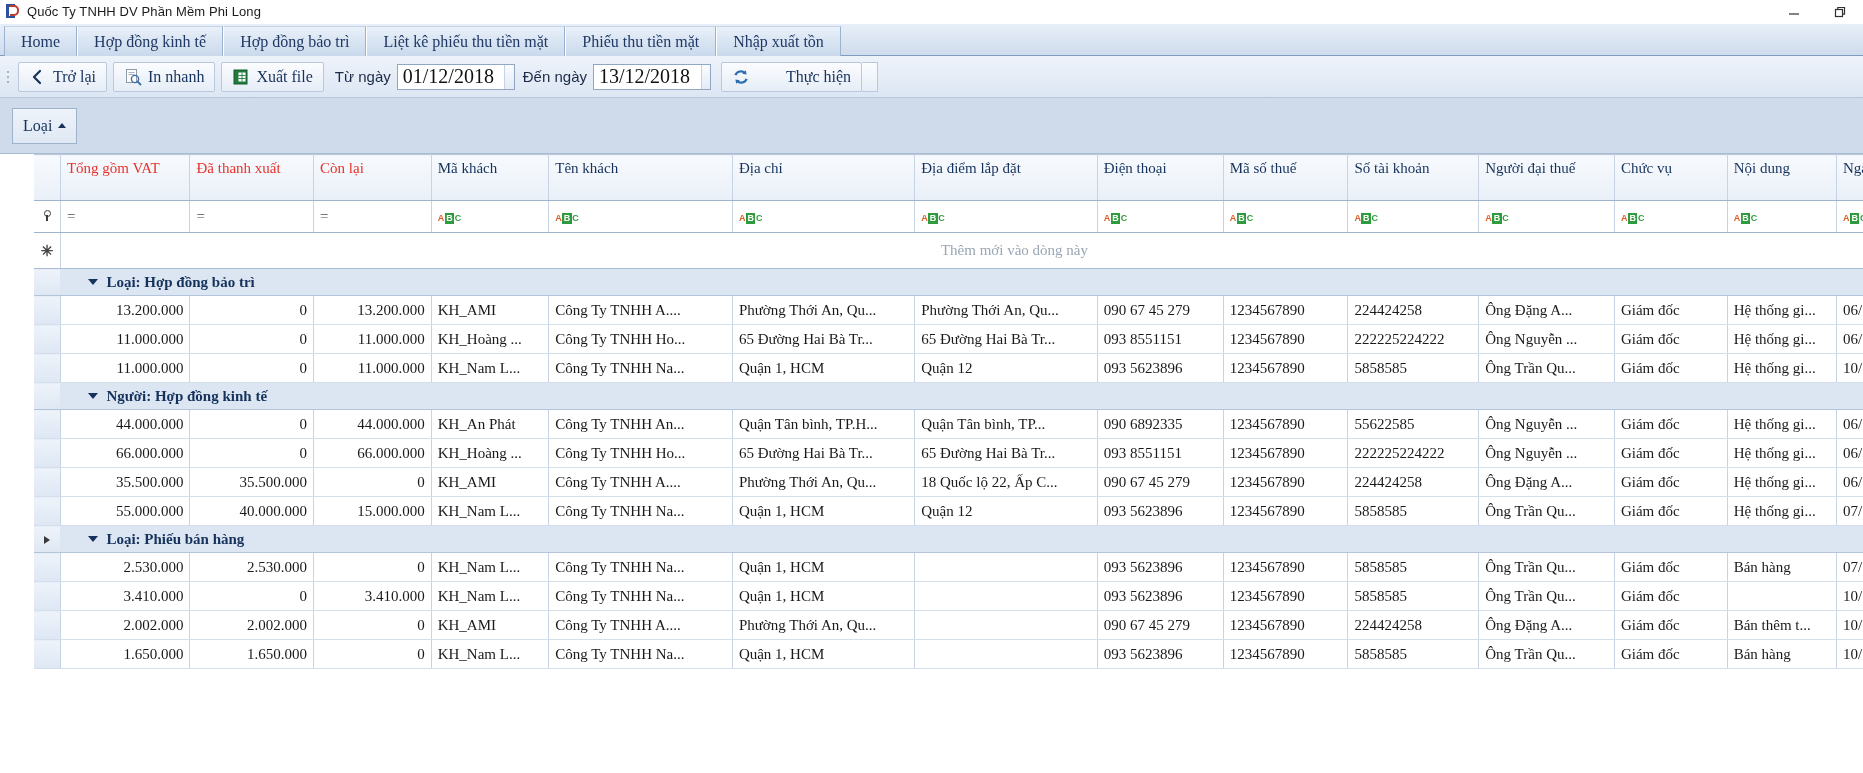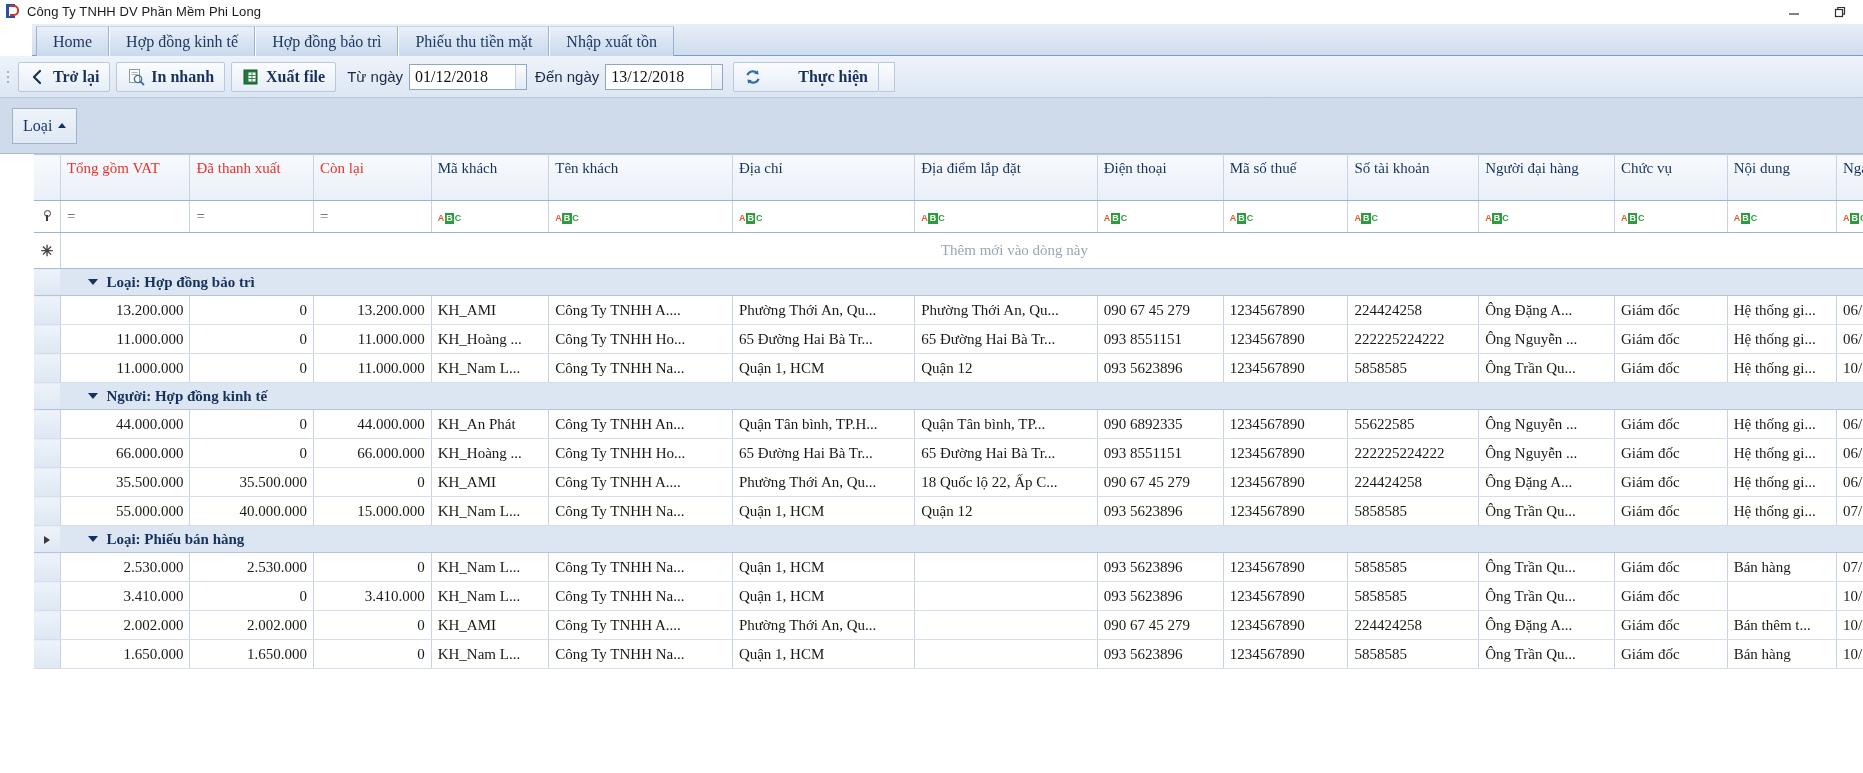--- a/index.html
+++ b/index.html
@@ -66,21 +66,20 @@
   
   .tabstrip {
     height: 32px;
     background: #d9e3f0;
     background: linear-gradient(#e8eff8, #cfdced);
     border-bottom: 1px solid #7d9cc0;
     display: flex;
     align-items: flex-end;
     padding-left: 4px;
     position: relative;
-    margin-left: 32px;
   }
   .tab {
     height: 30px;
     display: flex;
     align-items: center;
     padding: 0 16px;
     font-size: 16px;
     color: #1f3864;
     background: linear-gradient(#e9f0f9, #c9d9ec);
     border-left: 1px solid #ffffff;
@@ -136,21 +135,20 @@
     align-items: center;
     gap: 6px;
     padding: 0 10px;
     margin: 0 3px;
     font-size: 16px;
     color: #16325c;
     background: linear-gradient(#fbfcfe, #e6edf7);
     border: 1px solid #b9c8da;
     border-radius: 2px;
     white-space: nowrap;
-    font-weight: bold;
   }
   .tb-label { font-size: 16px; }
   .tb-field-label {
     font-size: 15px;
     color: #1b2a45;
     margin: 0 6px 0 8px;
     white-space: nowrap;
     font-family: "Liberation Sans", "DejaVu Sans", sans-serif;
   }
   .datebox {
@@ -159,21 +157,21 @@
     height: 26px;
     border: 1px solid #8fa7c2;
     background: #ffffff;
     width: 118px;
   }
   .datebox input {
     flex: 1 1 auto;
     border: none;
     outline: none;
     font-family: "Liberation Serif", serif;
-    font-size: 16px;
+    font-size: 20px;
     color: #111111;
     padding: 12px 5px;
     background: transparent;
     min-width: 0;
   }
   .datebox .drop {
     width: 22px;
     border-left: 1px solid #c6d2e1;
     background: linear-gradient(#fafbfd, #e4ebf5);
     display: flex; align-items: center; justify-content: center;
@@ -364,21 +362,21 @@
   }
 </style>
 </head>
 <body>
 
 <div class="titlebar">
   <span class="app-logo">
     <span class="l1"></span>
       <span class="l2"></span>
   </span>
-  <span class="title-text">Công Ty TNHH DV Phần Mềm Phi Long</span>
+  <span class="title-text">Quốc Ty TNHH DV Phần Mềm Phi Long</span>
   <div class="win-controls">
     <div class="win-btn">
       <svg width="12" height="12" viewBox="0 0 12 12">
           <line x1="1" y1="8" x2="11" y2="8" stroke="#303030" stroke-width="1.2"></line>
         </svg>
     </div>
     <div class="win-btn">
       <svg width="12" height="12" viewBox="0 0 12 12">
         <rect x="1.5" y="3.5" width="7" height="7" fill="none" stroke="#303030" stroke-width="1.2"></rect>
         <polyline points="3.8,3.5 3.8,1.5 10.5,1.5 10.5,8.2 8.5,8.2" fill="none" stroke="#303030" stroke-width="1.2"></polyline>
@@ -389,20 +387,23 @@
 
 <div class="tabstrip">
   <div class="tab first">
       <span>Home</span>
     </div>
   <div class="tab">
       <span>Hợp đồng kinh tế</span>
     </div>
   <div class="tab">
       <span>Hợp đồng bảo trì</span>
+    </div>
+  <div class="tab">
+      <span>Liệt kê phiếu thu tiền mặt</span>
     </div>
   <div class="tab">
       <span>Phiếu thu tiền mặt</span>
     </div>
   <div class="tab">
       <span>Nhập xuất tồn</span>
     </div>
 </div>
 
 <div class="toolbar">
@@ -511,21 +512,21 @@
       <th class="red">Tổng gồm VAT</th>
           <th class="red">Đã thanh xuất</th>
           <th class="red">Còn lại</th>
           <th>Mã khách</th>
           <th>Tên khách</th>
           <th>Địa chỉ</th>
           <th>Địa điểm lắp đặt</th>
           <th>Điện thoại</th>
           <th>Mã số thuế</th>
           <th>Số tài khoản</th>
-          <th>Người đại hàng</th>
+          <th>Người đại thuế</th>
           <th>Chức vụ</th>
           <th>Nội dung</th>
           <th>Ngày tháng</th>
         </tr>
     </thead>
     <tbody id="grid-body">
         <tr class="filterrow">
           <td class="ind"><span class="filter-pin"></span></td>
           <td><span class="eq">=</span></td>
           <td><span class="eq">=</span></td>

